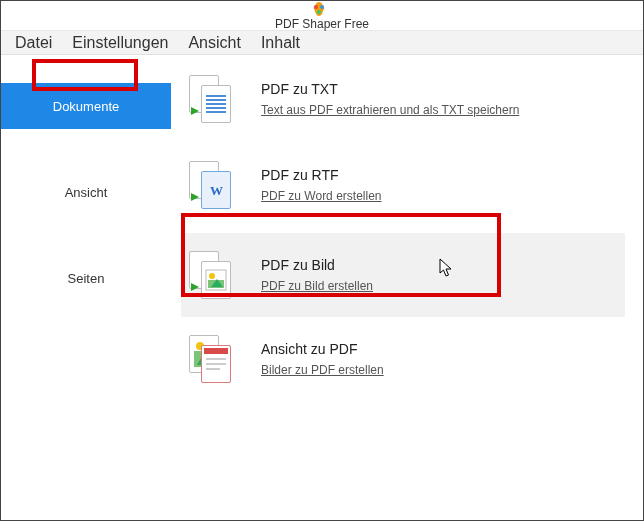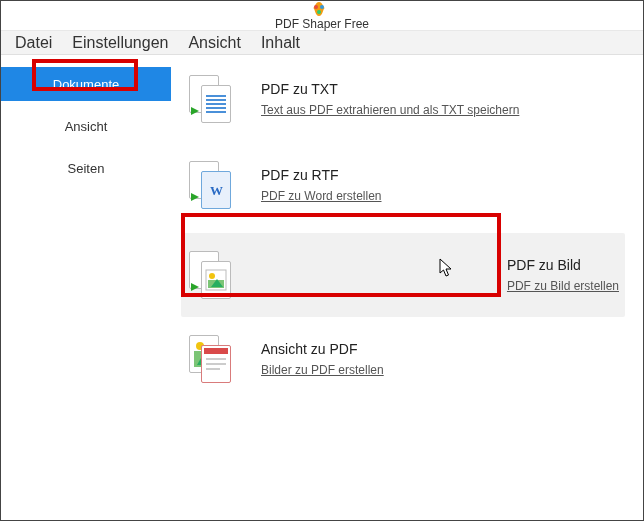--- a/index.html
+++ b/index.html
@@ -7,21 +7,21 @@
   .window { width: 644px; height: 521px; border: 1px solid #444; background: #fff; display: flex; flex-direction: column; }
   .titlebar { height: 30px; background: #fff; display: flex; align-items: center; padding: 0 0; border-bottom: 1px solid #e8e8e8; flex-direction: column; }
   .titlebar .app-icon { width: 16px; height: 16px; margin-right: 6px; }
   .titlebar .title { flex: 1; font-size: 12px; color: #333; }
   .win-controls { display: flex; }
   .win-btn { width: 46px; height: 30px; display: flex; align-items: center; justify-content: center; color: #666; }
   .menubar { height: 24px; background: #f3f3f3; display: flex; align-items: center; padding: 0 4px; border-bottom: 1px solid #e0e0e0; }
   .menu-item { padding: 3px 10px; font-size: 16px; color: #333; }
   .body { flex: 1; display: flex; background: #fff; }
   .sidebar { width: 170px; background: #fff; display: flex; flex-direction: column; padding-top: 8px; }
-  .side-item { height: 34px; display: flex; align-items: center; justify-content: center; font-size: 13px; color: #333; margin: 4px 0; }
+  .side-item { height: 46px; display: flex; align-items: center; justify-content: center; font-size: 13px; color: #333; margin: 20px 0; }
   .side-item.active { background: #1f87e5; color: #fff; font-weight: 500; }
   .content { flex: 1; padding: 10px 18px 10px 10px; position: relative; }
   .tool-row { display: flex; align-items: center; padding: 8px 6px; border-radius: 2px; }
   .tool-row.hl { background: #f1f1f1; }
   .tool-icon { width: 52px; height: 52px; margin-right: 22px; position: relative; flex-shrink: 0; }
   .tool-text { display: flex; flex-direction: column; gap: 6px; }
   .tool-title { font-size: 14px; color: #222; }
   .tool-desc { font-size: 12px; color: #555; text-decoration: underline; }
   .red-box { position: absolute; border: 4px solid #d80000; pointer-events: none; }
   .cursor { position: absolute; width: 16px; height: 20px; pointer-events: none; }
@@ -124,21 +124,21 @@
           <div class="arrow-r"></div>
         </div>
         <div class="tool-text">
           <div class="tool-title">PDF zu RTF</div>
           <div class="tool-desc">PDF zu Word erstellen</div>
         </div>
       </div>
 
       <div style="height:14px"></div>
 
-      <div class="tool-row hl" style="padding-top:16px;padding-bottom:16px;justify-content:space-between;">
+      <div class="tool-row hl" style="padding-top:16px;padding-bottom:16px;">
         <div class="tool-icon">
           <div class="doc-back"></div>
           <div class="doc-front">
               <svg width="22" height="22">
                 <rect x="1" y="1" width="20" height="20" fill="#fff" stroke="#bbb"></rect>
                 <rect x="3" y="11" width="16" height="8" fill="#7cc576"></rect>
                 <circle cx="7" cy="7" r="3" fill="#f1c40f"></circle>
                 <polygon points="6,18 12,10 18,18" fill="#27ae60"></polygon>
               </svg>
             </div>

